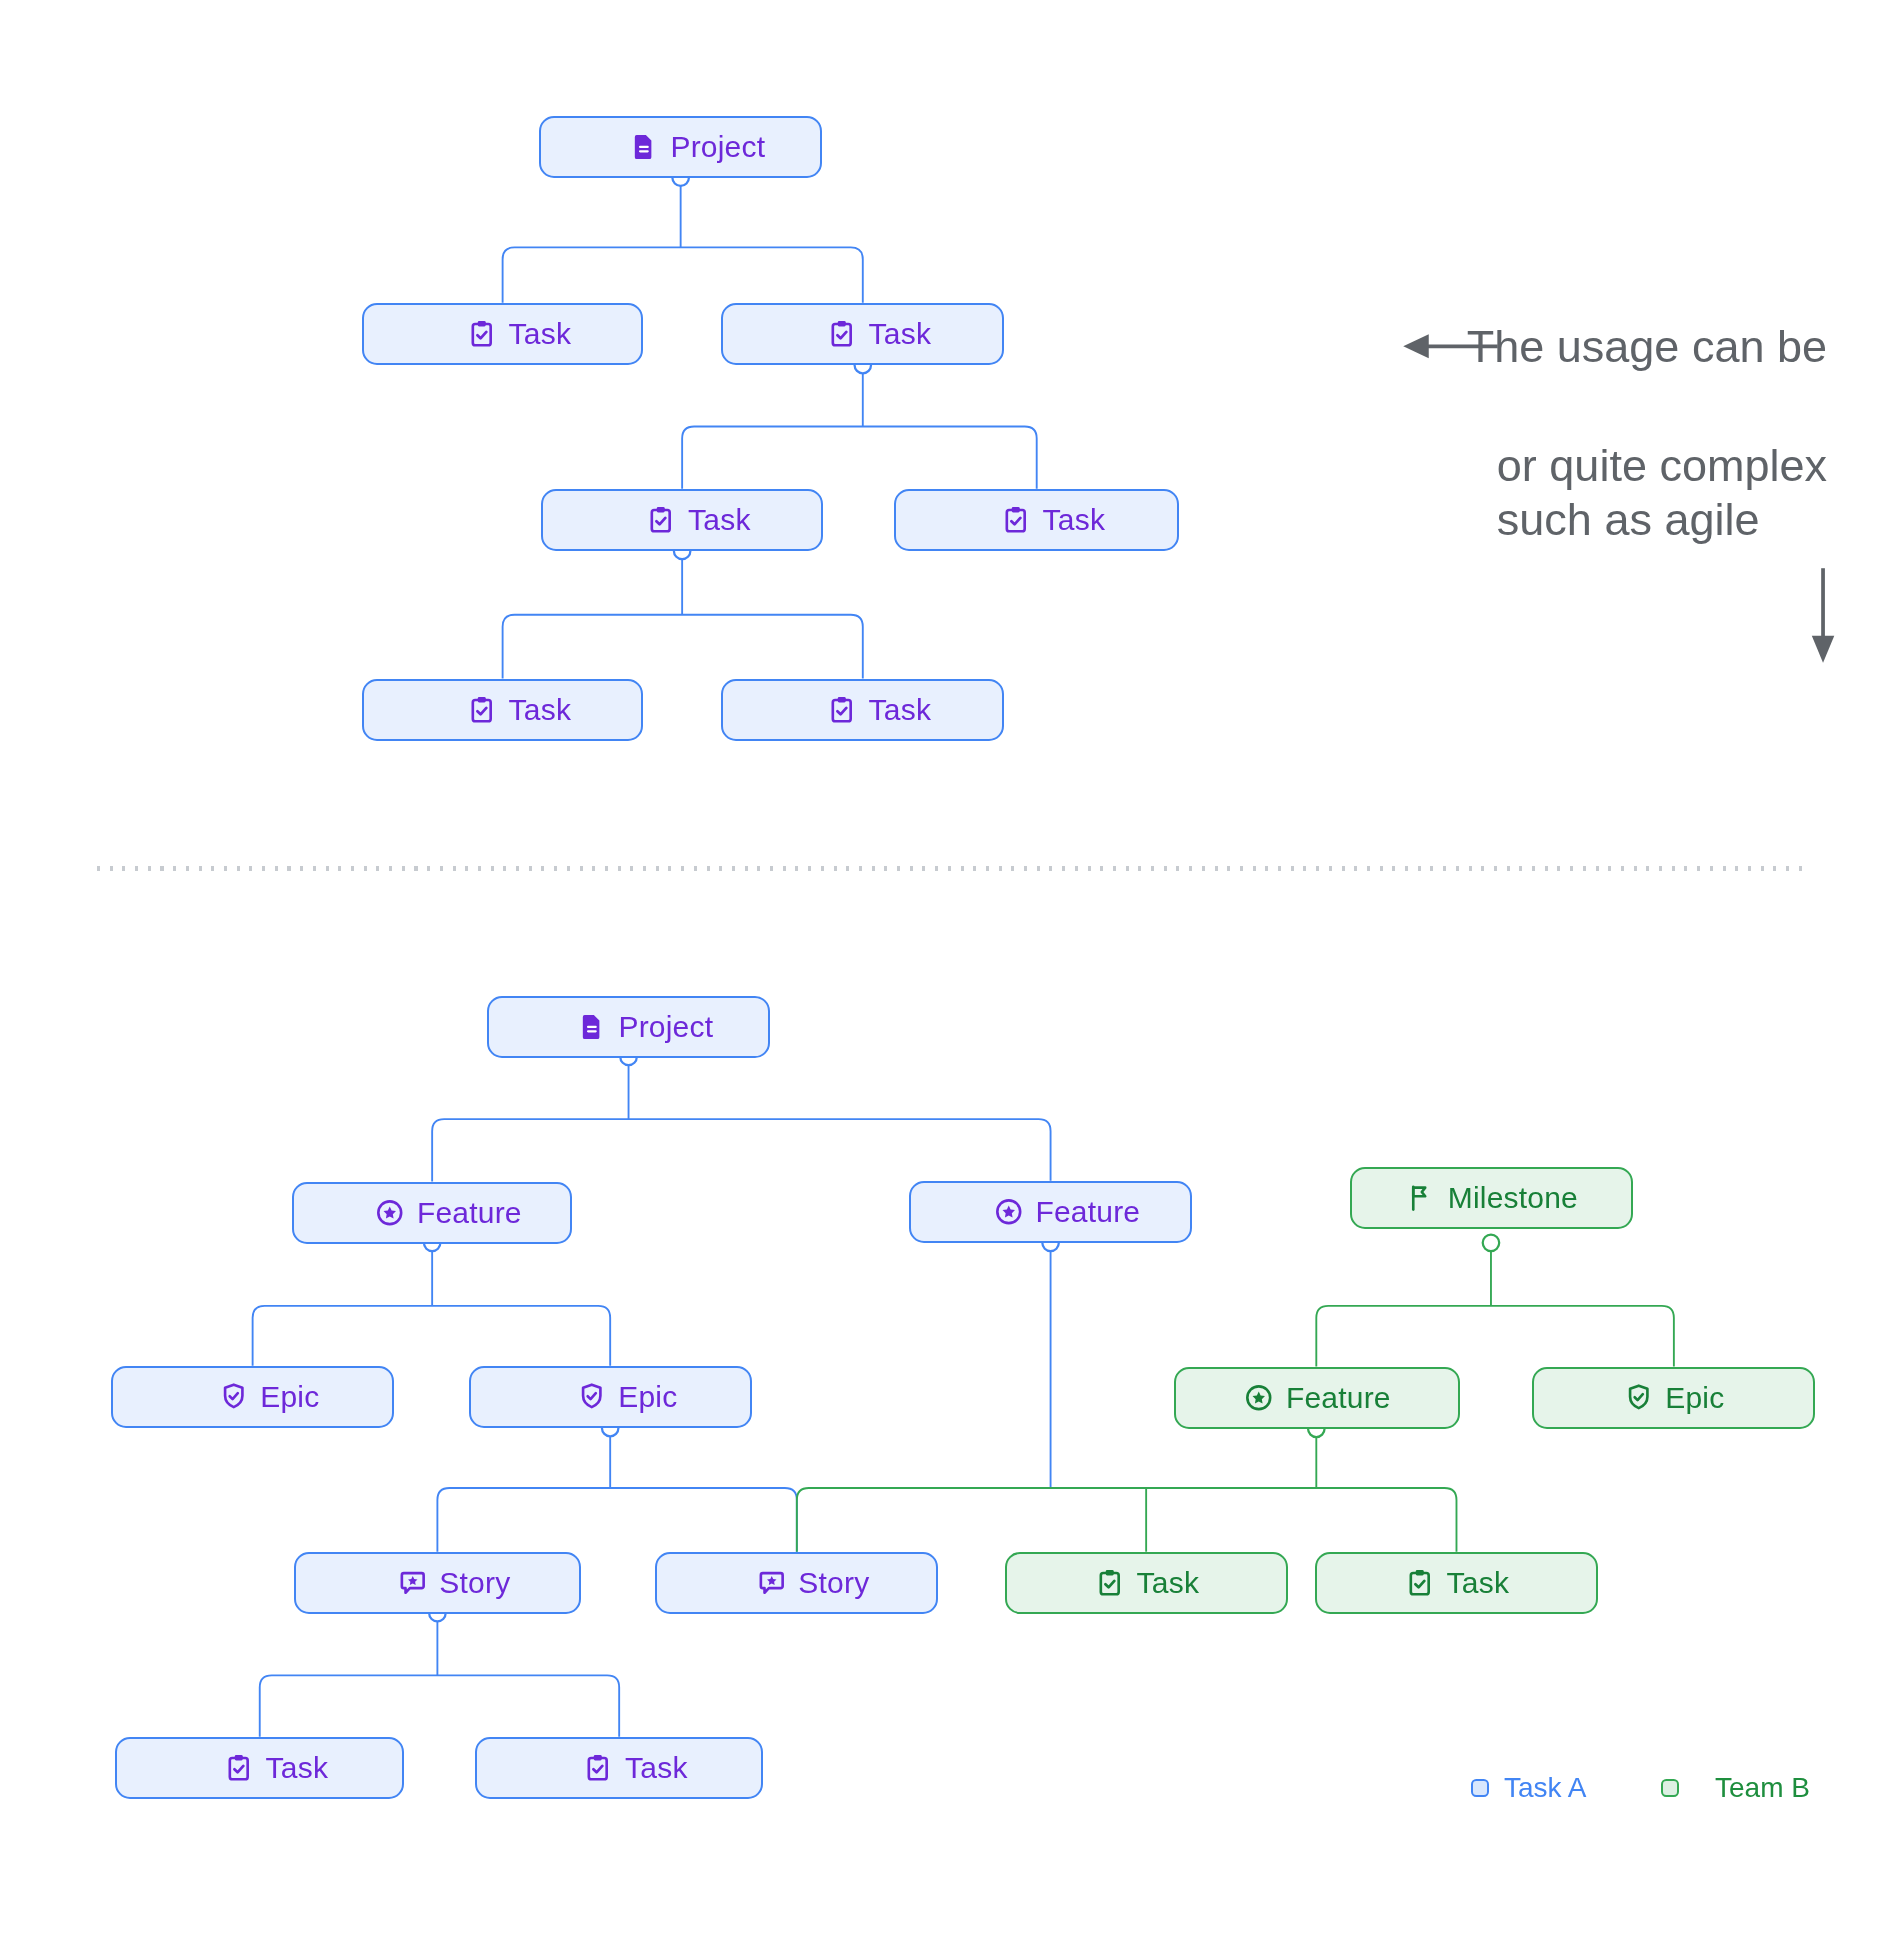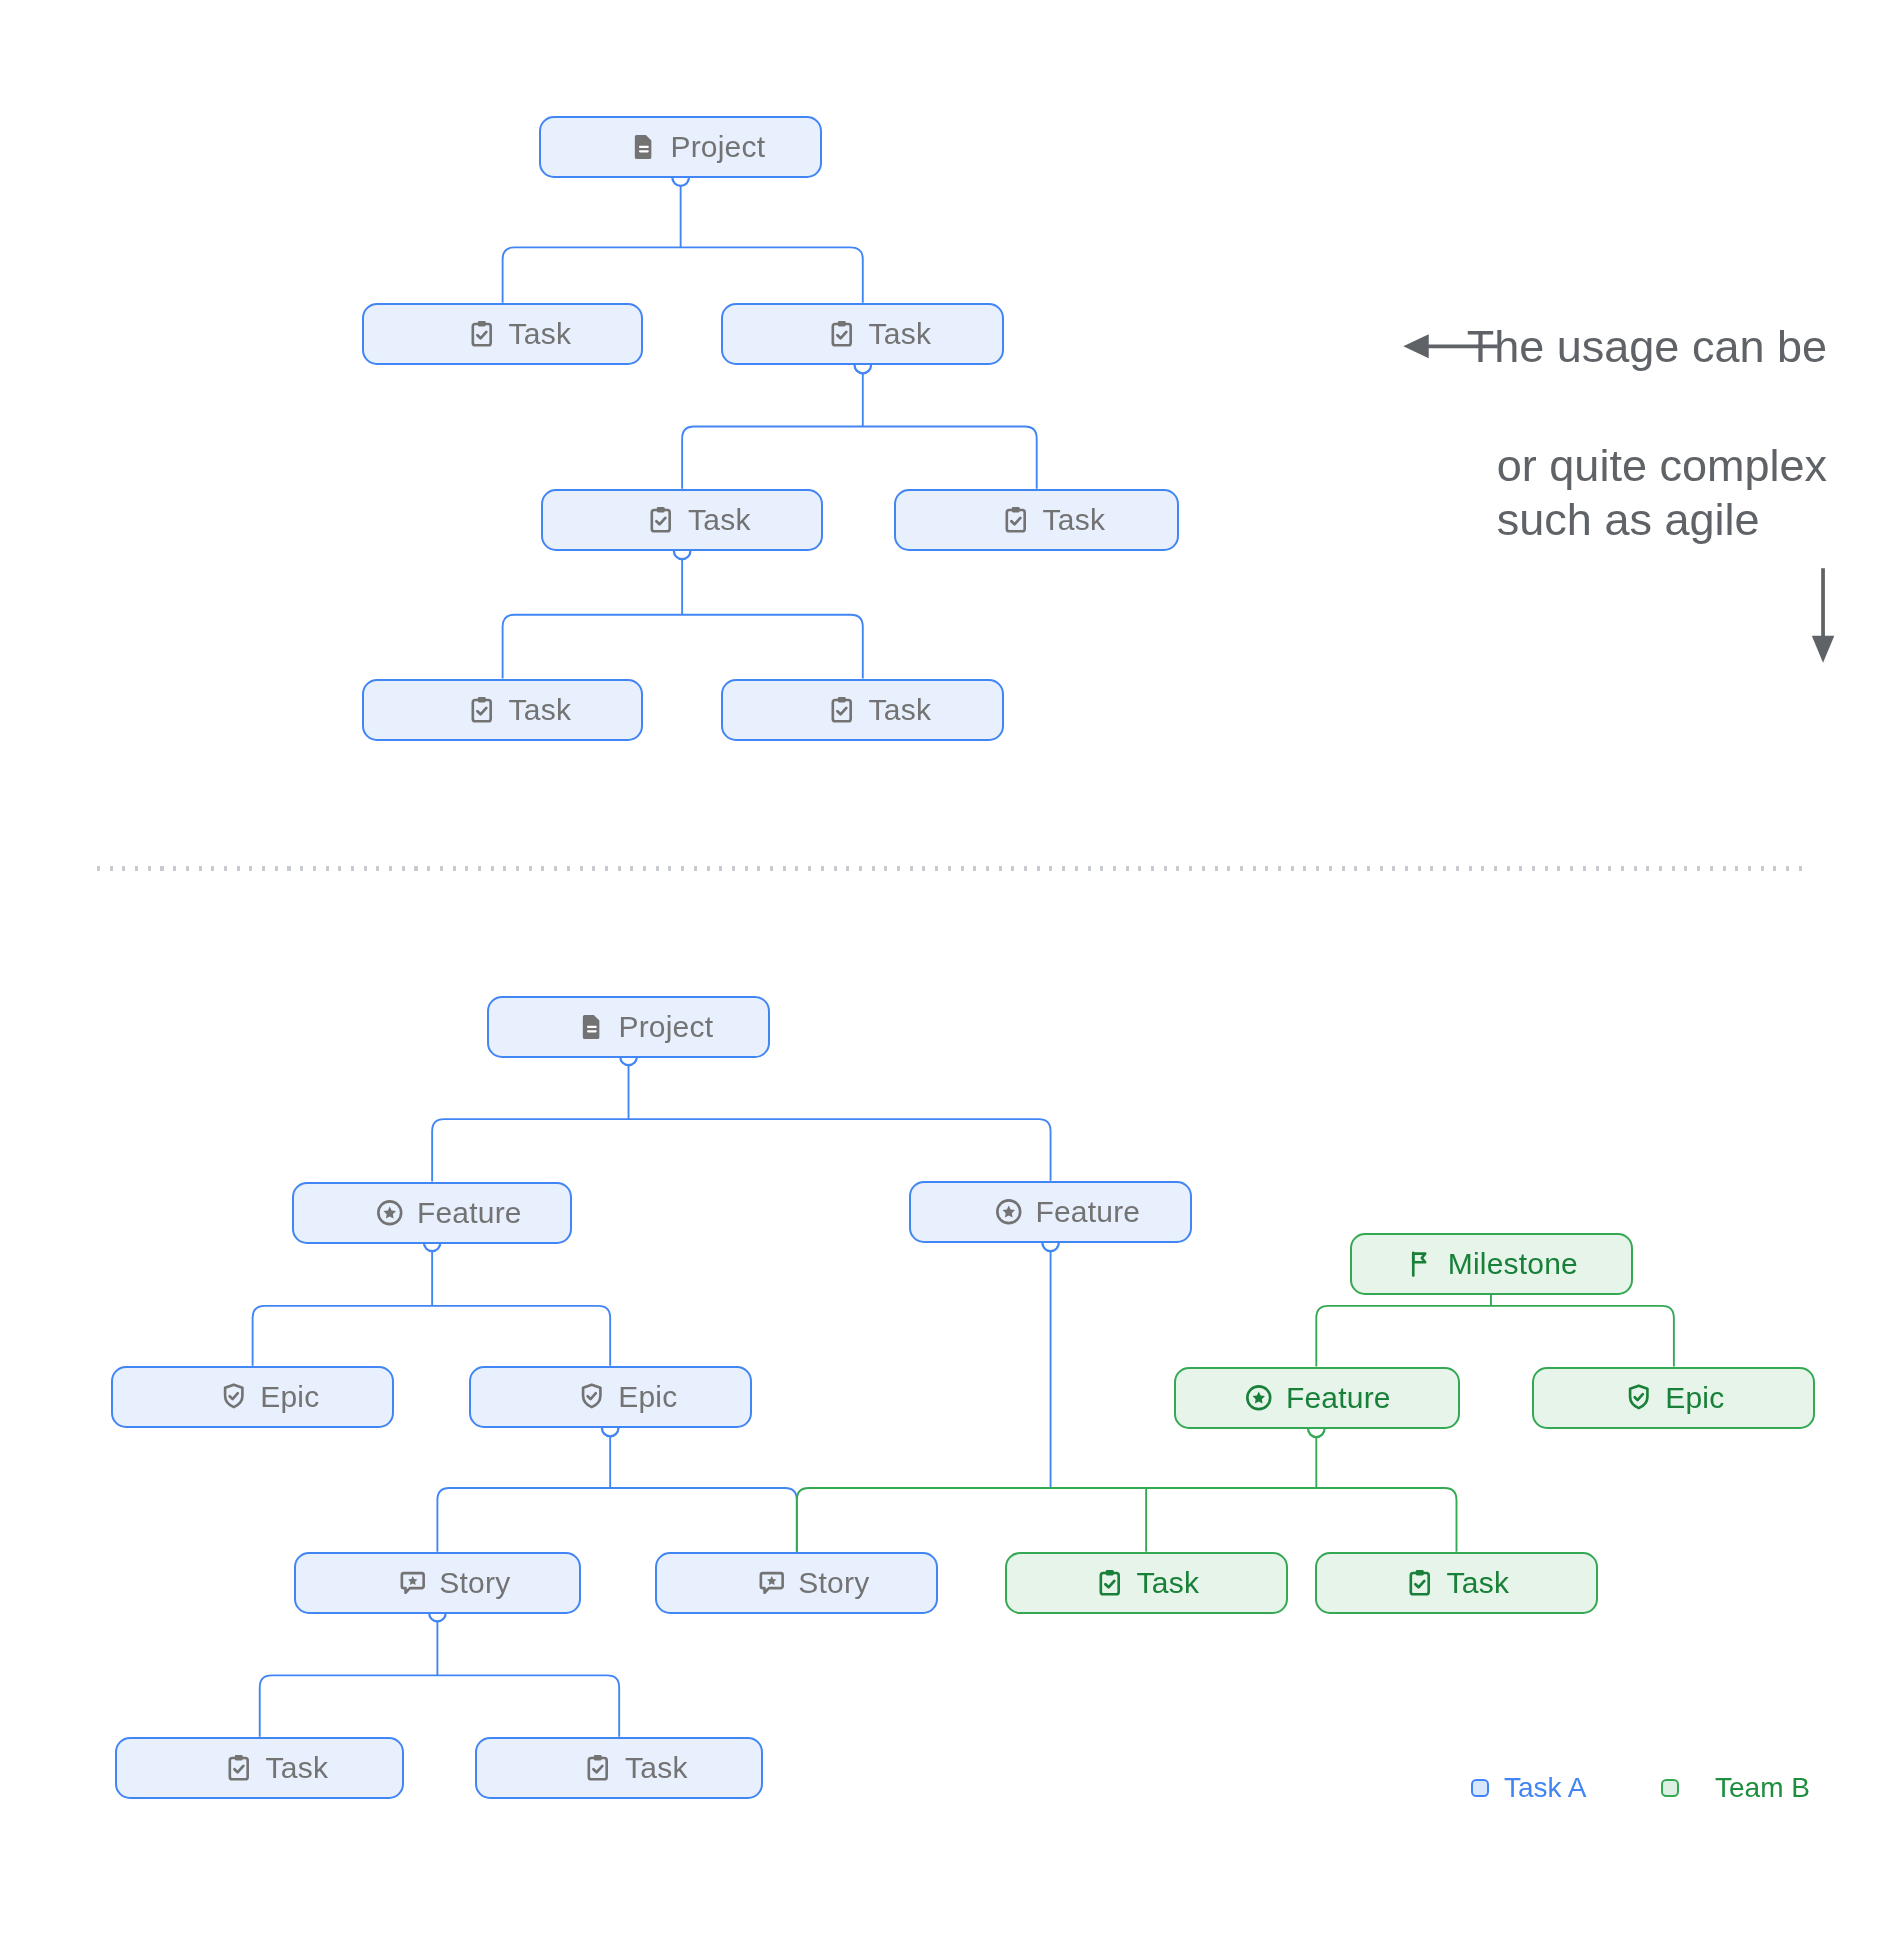--- a/index.html
+++ b/index.html
@@ -7,21 +7,21 @@
     position:relative;width:1898px;height:1955px;background:#ffffff;overflow:hidden;
     font-family:"Liberation Sans", sans-serif;
   }
   svg.wires{position:absolute;left:0;top:0;width:1898px;height:1955px;}
   .node{
     position:absolute;height:62px;box-sizing:border-box;
     border:2.2px solid;border-radius:15px;
     display:flex;align-items:center;justify-content:center;gap:11.2px;
     font-size:30px;font-weight:500;letter-spacing:0.2px;
   }
-  .node.team-a{background:#E8F0FE;border-color:#4285F4;color:#737373;padding-left:32px;}
+  .node.team-a{background:#E8F0FE;border-color:#4285F4;color:#6d28d9;padding-left:32px;}
   .node.team-b{background:#E6F4EA;border-color:#34A853;color:#188038;}
   .node .icon{width:31.5px;height:31.5px;flex:0 0 auto;display:block;}
   .node .icon svg{width:100%;height:100%;display:block;}
   .annotation{
     position:absolute;right:71px;text-align:left;color:#5F6368;
     font-size:45px;line-height:54px;font-weight:400;white-space:nowrap;
   }
   .divider{
     position:absolute;left:97px;top:866px;width:1705px;height:4.5px;
     background:repeating-linear-gradient(90deg,#C7CBD0 0 3px,transparent 3px 12.7px);
@@ -182,21 +182,21 @@
       </div>
       <div class="node team-a" style="left: 909px; top: 1181px; width: 283px;">
         <span class="icon">
           <svg viewBox="0 0 24 24" fill="none" stroke="currentColor">
             <circle cx="12" cy="12" r="8.7" stroke-width="2"></circle>
             <path d="M12 7.3l1.45 2.95 3.3.48-2.4 2.33.57 3.28L12 14.8l-2.92 1.54.57-3.28-2.4-2.33 3.3-.48Z" fill="currentColor" stroke="none"></path>
           </svg>
         </span>
         <span>Feature</span>
       </div>
-      <div class="node team-b" style="left: 1350px; top: 1233px; width: 283px;">
+      <div class="node team-b" style="left: 1350px; top: 1167px; width: 283px;">
         <span class="icon">
           <svg viewBox="0 0 24 24" fill="none" stroke="currentColor">
             <path d="M6.3 21V3.6" stroke-width="2" stroke-linecap="round"></path>
             <path d="M6.3 4.3h9.1l-2.6 3.3 2.6 3.3H6.3Z" stroke-width="2" stroke-linejoin="round"></path>
           </svg>
         </span>
         <span>Milestone</span>
       </div>
       <div class="node team-a" style="left: 111px; top: 1366px; width: 283px;">
         <span class="icon">

